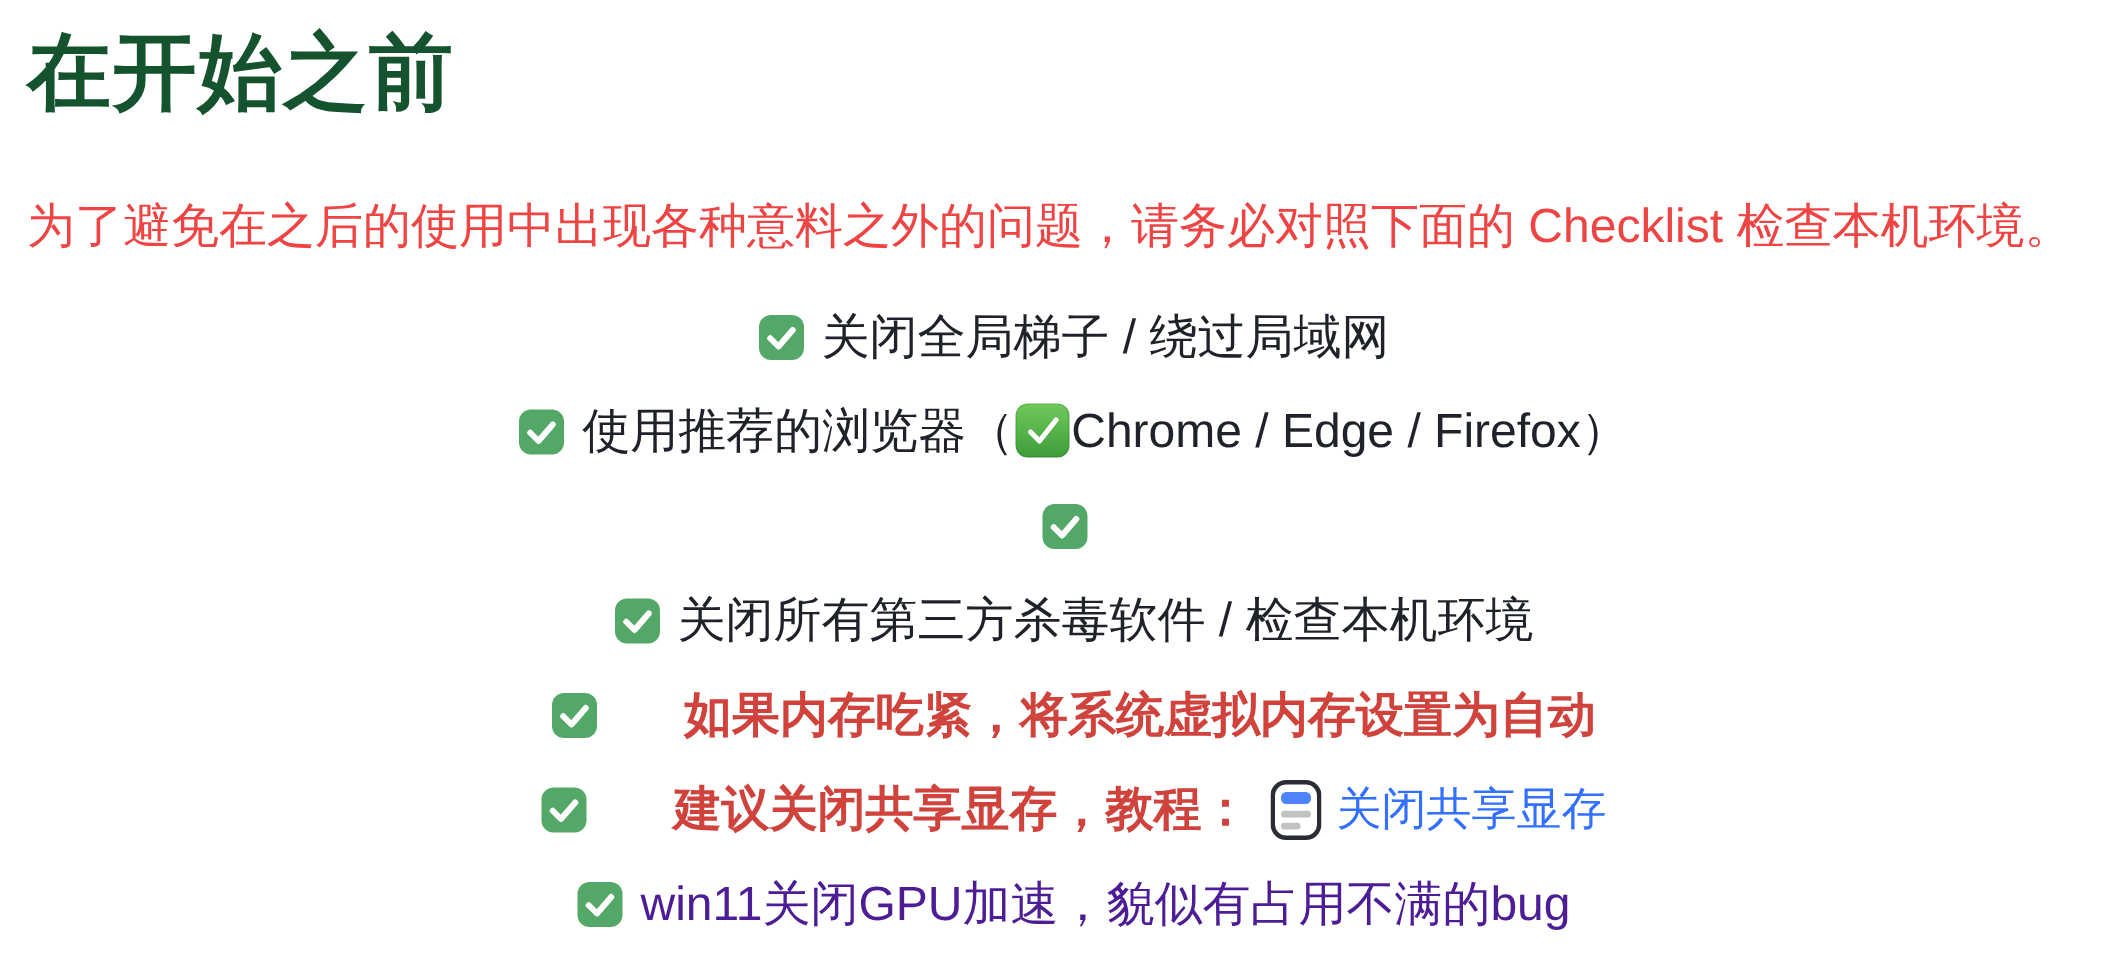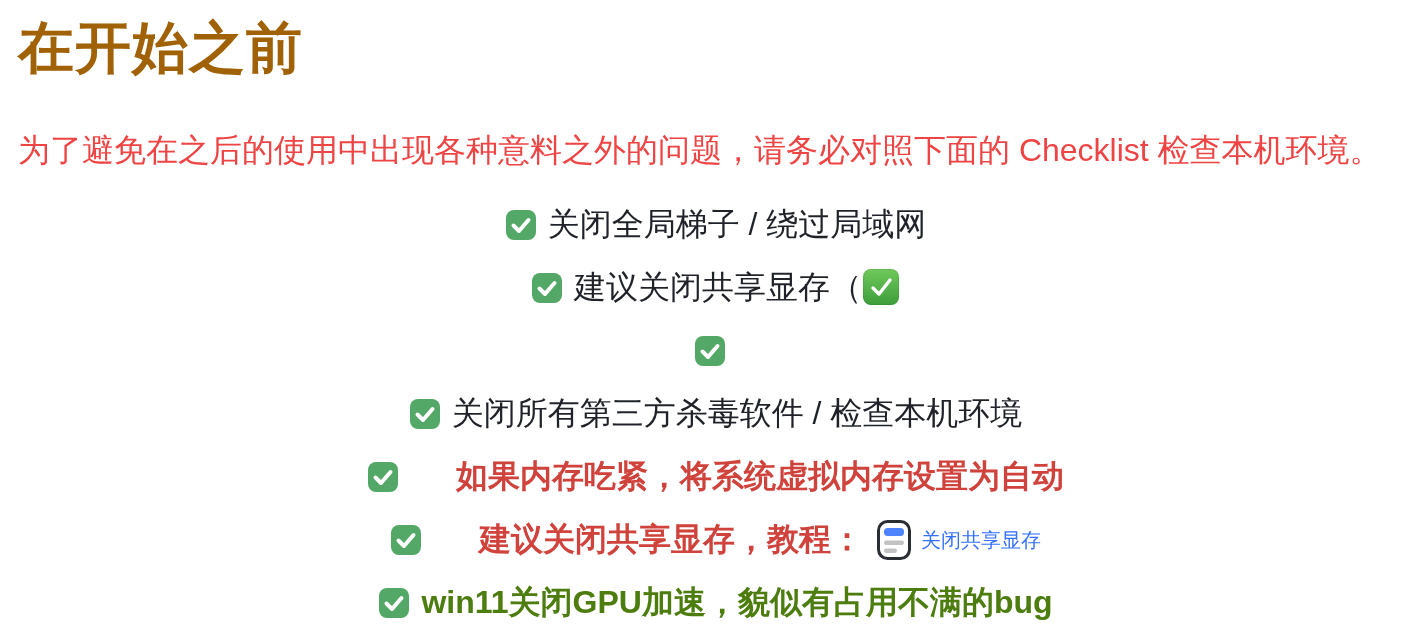--- a/index.html
+++ b/index.html
@@ -15,21 +15,21 @@
     color: #1f2329;
   }
   .page {
     padding: 10px 20px 0 18px;
   }
   .doc-title {
     margin: 4px 0 0 0;
     font-size: 56px;
     font-weight: 700;
     line-height: 67px;
-    color: #a16207;
+    color: #14532d;
     letter-spacing: 1px;
   }
   .intro {
     margin-top: 48px;
     font-size: 32px;
     line-height: 42px;
     color: #ef4444;
   }
   ul.checklist {
     list-style: none;
@@ -52,21 +52,21 @@
     background: #54a867;
     display: inline-flex;
     align-items: center;
     justify-content: center;
     margin-right: 12px;
     cursor: pointer;
   }
   .checkbox svg { display: block; }
   .item-text { white-space: nowrap; display: inline-flex; align-items: center; }
   li.red-bold .item-text, li.red-bold .label-part { color: #d0433d; font-weight: 700; margin-left: 46px; }
-  li.bold .item-text { color: #4d7c0f; font-weight: 700; }
+  li.bold .item-text { color: #4c1d95; font-weight: 400; }
   .emoji-check {
     display: inline-flex;
     align-items: center;
     justify-content: center;
     width: 36px;
     height: 36px;
     border-radius: 8px;
     background: linear-gradient(180deg, #6fc95b 0%, #3e9d3b 100%);
     box-shadow: inset 0 0 0 1px rgba(0,0,0,0.08);
     margin: 0 1px;
@@ -75,21 +75,21 @@
     display: inline-flex;
     align-items: center;
     margin-left: 14px;
     text-decoration: none;
     cursor: pointer;
   }
   .doc-icon { display: inline-flex; margin-right: 10px; }
   .link-text {
     color: #3370ff;
     font-weight: 400;
-    font-size: 20px;
+    font-size: 30px;
   }
 </style>
 </head>
 <body>
 
 <div class="page">
 
   <h1 class="doc-title">在开始之前</h1>
 
   <div class="intro">为了避免在之后的使用中出现各种意料之外的问题，请务必对照下面的 Checklist 检查本机环境。</div>
@@ -105,26 +105,27 @@
       <span class="item-text">关闭全局梯子 / 绕过局域网</span>
     </li>
 
     <li>
       <span class="checkbox">
         <svg width="30" height="30" viewBox="0 0 30 30">
             <polyline points="7.5,15.5 13,21 22.5,10" fill="none" stroke="#ffffff" stroke-width="4" stroke-linecap="round" stroke-linejoin="round"></polyline>
           </svg>
       </span>
       <span class="item-text">
-        <span>建议关闭共享显存（</span>
+        <span>使用推荐的浏览器（</span>
         <span class="emoji-check">
           <svg width="34" height="34" viewBox="0 0 34 34">
               <polyline points="9,18 15,24 26,10" fill="none" stroke="#ffffff" stroke-width="3.4" stroke-linecap="round" stroke-linejoin="round"></polyline>
             </svg>
         </span>
+        <span>Chrome / Edge / Firefox）</span>
       </span>
     </li>
 
     <li>
       <span class="checkbox">
         <svg width="30" height="30" viewBox="0 0 30 30">
             <polyline points="7.5,15.5 13,21 22.5,10" fill="none" stroke="#ffffff" stroke-width="4" stroke-linecap="round" stroke-linejoin="round"></polyline>
           </svg>
       </span>
     </li>

